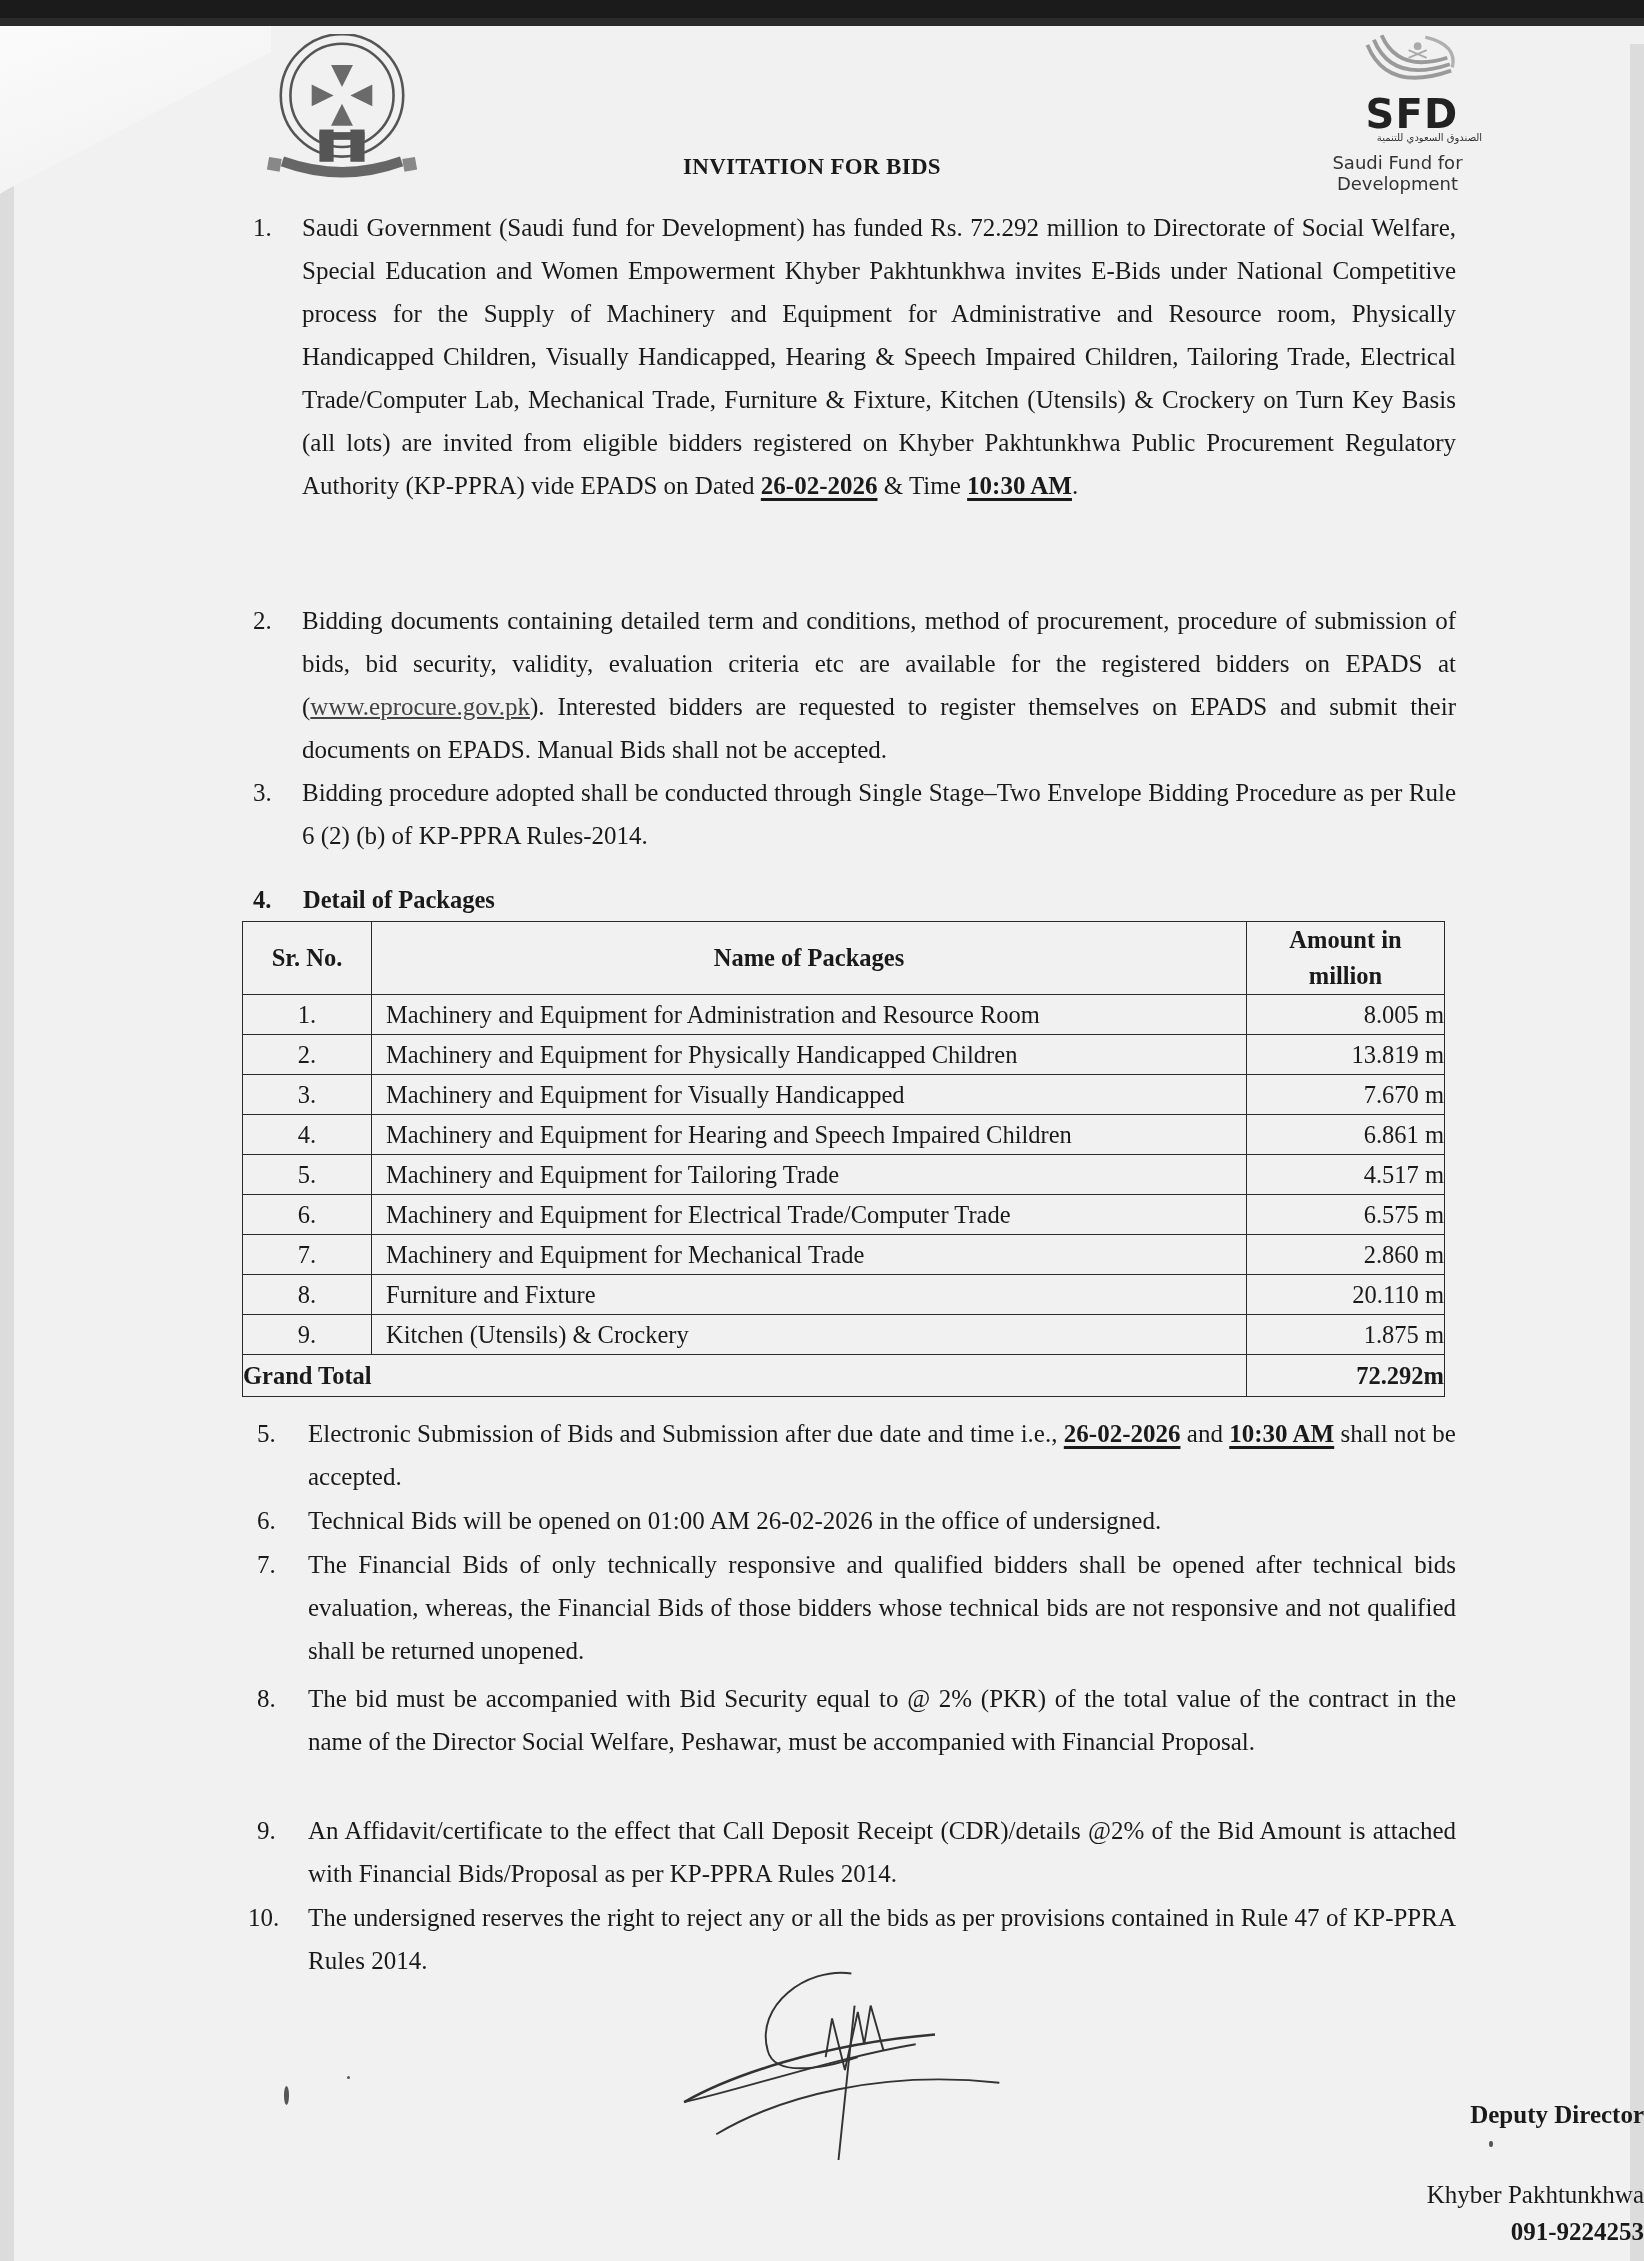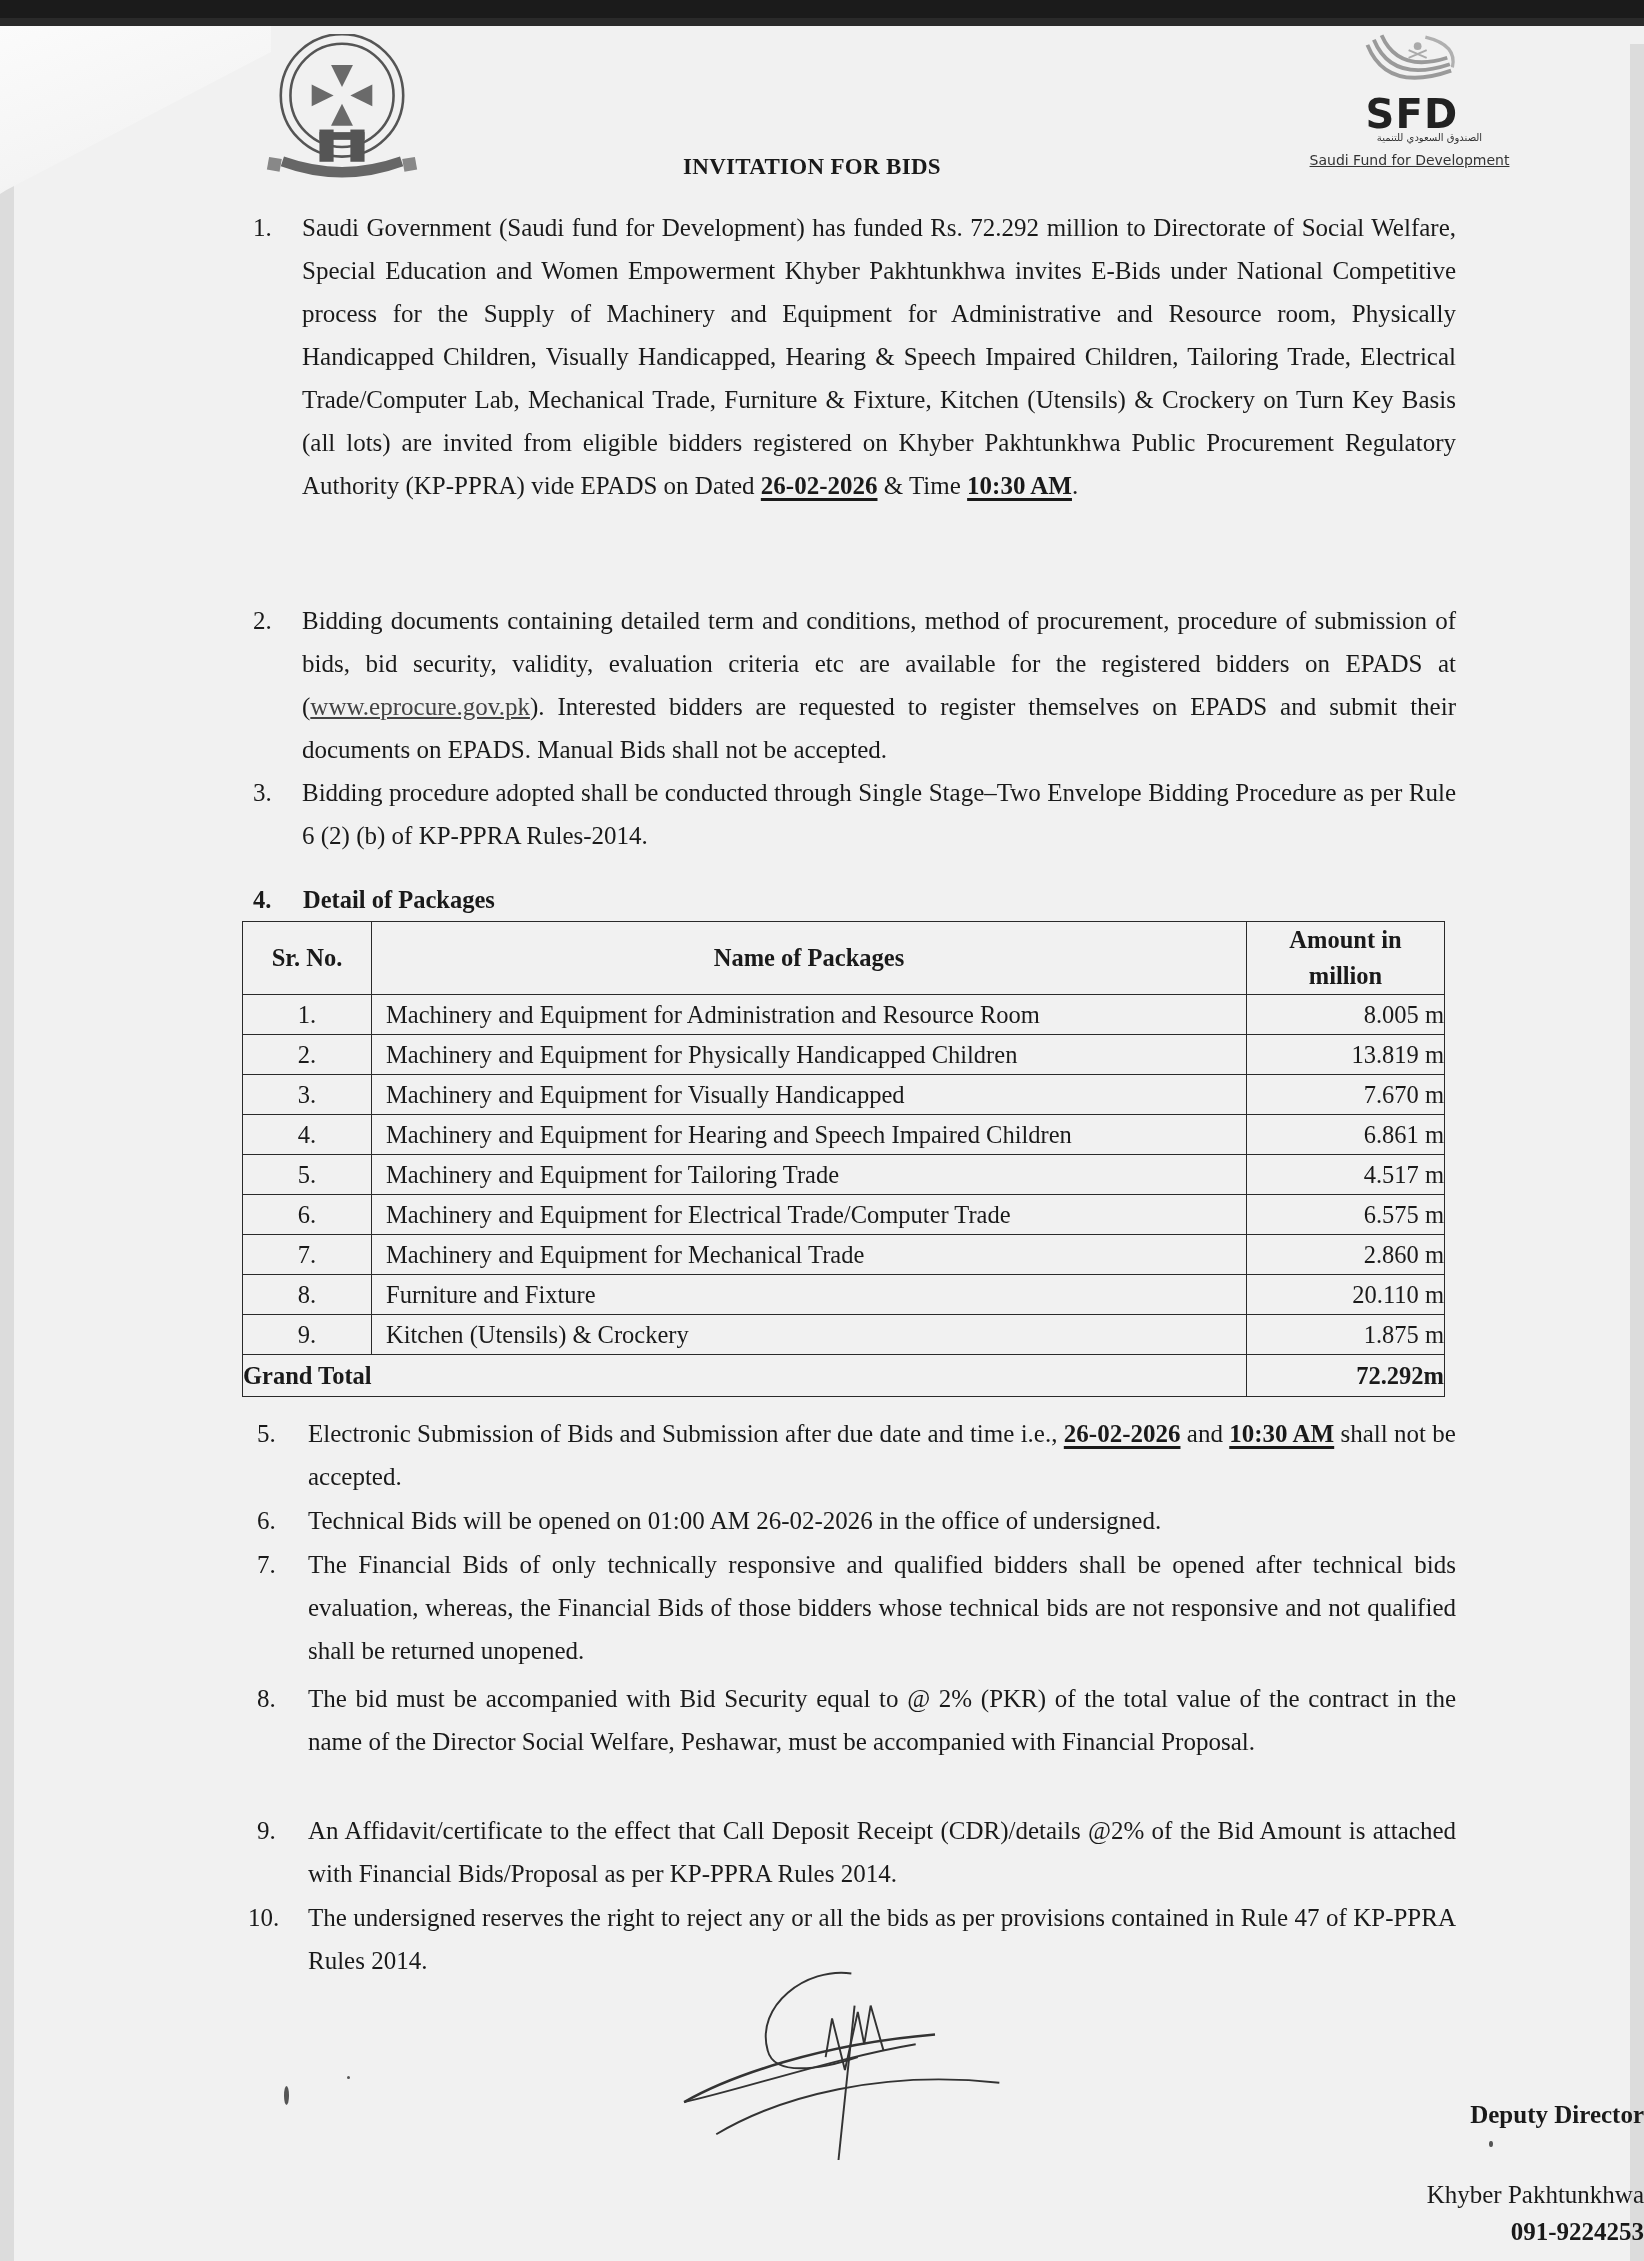--- a/index.html
+++ b/index.html
@@ -24,21 +24,21 @@
   .edge-shade { position:absolute; top:18px; width:14px; height:2243px; background:#dcdcdc; }
   .edge-shade.left { left:0; }
   .edge-shade.right { right:0; }
 
   
   .logo-left { position:absolute; left:255px; top:7.7px; width:174px; height:155px; }
   .logo-right { position:absolute; left:1264px; top:0px; width:245px; height:142px; text-align:center; }
   .sfd-emblem { position:absolute; left:97px; top:6.4px; width:103px; height:58px; }
   .sfd-text { position:absolute; left:45px; top:68px; width:206px; font-family:"DejaVu Sans", sans-serif; font-weight:bold; font-size:40px; color:#222; letter-spacing:1.3px; line-height:1; }
   .sfd-arabic { position:absolute; left:56px; top:106px; width:219px; font-family:"DejaVu Sans", sans-serif; font-size:10px; color:#333; direction:rtl; }
-  .sfd-english { position:absolute; left:39px; top:126px; width:213px; font-family:"DejaVu Sans", sans-serif; font-size:14px; color:#333;text-decoration:underline; }
+  .sfd-english { position:absolute; left:27px; top:126px; width:213px; font-family:"DejaVu Sans", sans-serif; font-size:18px; color:#333; }
 
   .title {
     position:absolute; left:683px; top:128px; font-weight:bold; font-size:23px;
     letter-spacing:0.3px;
   }
 
   .para { position:absolute; left:302px; width:1154px; font-size:25px; line-height:43px; text-align:justify; text-align-last:left; }
   .num { position:absolute; font-size:25px; line-height:43px; }
   .para b.u, .para span.u { text-decoration:underline; text-decoration-thickness:2.6px; text-underline-offset:3.9px; }
   .para .link { text-decoration:underline; color:#444; }

